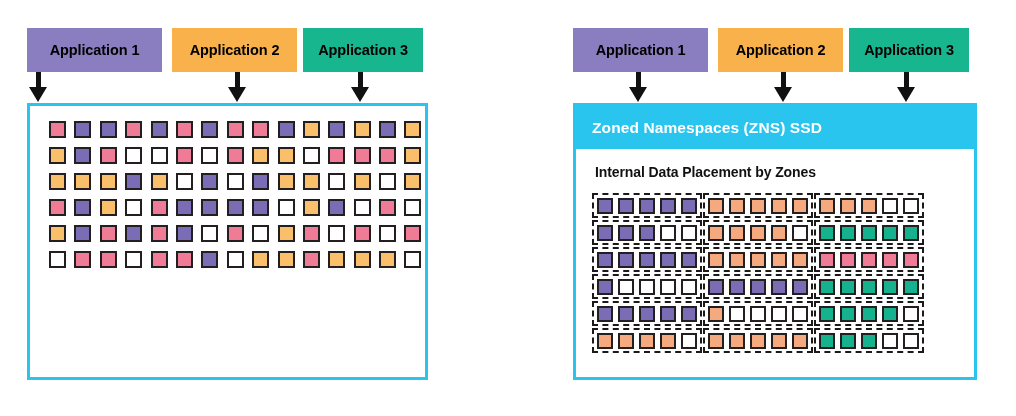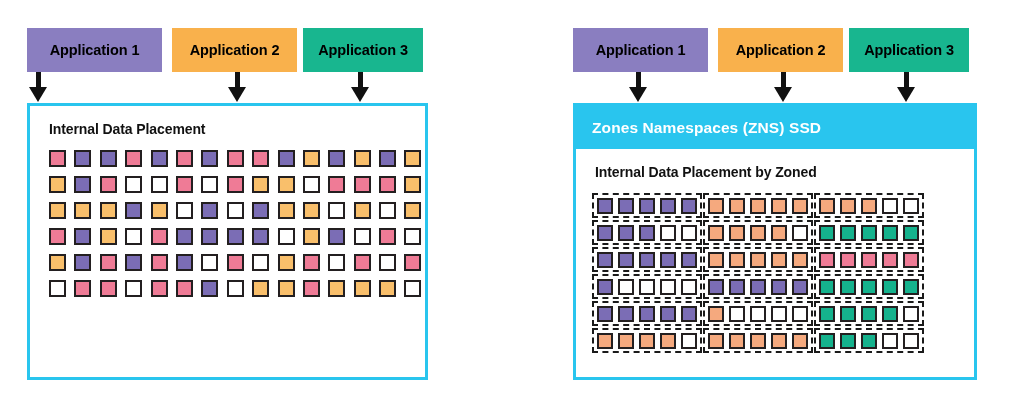--- a/index.html
+++ b/index.html
@@ -175,21 +175,20 @@
     <span class="stem"></span>
     <span class="head"></span>
   </div>
   <div class="arrow" style="left:351px;top:72px;">
     <span class="stem"></span>
     <span class="head"></span>
   </div>
 
   <div class="ssd-box">
     <div class="ssd-body">
-      <div class="body-title">Internal Data Placement</div>
       <div class="grid">
           <div class="grid-row">
             <div class="cell" style="background: rgb(239, 123, 150);"></div>
             <div class="cell" style="background: rgb(123, 109, 181);"></div>
             <div class="cell" style="background: rgb(123, 109, 181);"></div>
             <div class="cell" style="background: rgb(239, 123, 150);"></div>
             <div class="cell" style="background: rgb(123, 109, 181);"></div>
             <div class="cell" style="background: rgb(239, 123, 150);"></div>
             <div class="cell" style="background: rgb(123, 109, 181);"></div>
             <div class="cell" style="background: rgb(239, 123, 150);"></div>
@@ -307,24 +306,24 @@
     <span class="stem"></span>
     <span class="head"></span>
   </div>
   <div class="arrow" style="left:351px;top:72px;">
     <span class="stem"></span>
     <span class="head"></span>
   </div>
 
   <div class="ssd-box">
     <div class="ssd-header">
-      <span class="ssd-header-label">Zones Namespaces (ZNS) SSD</span>
+      <span class="ssd-header-label">Zoned Namespaces (ZNS) SSD</span>
     </div>
     <div class="ssd-body">
-      <div class="body-title">Internal Data Placement by Zoned</div>
+      <div class="body-title">Internal Data Placement by Zones</div>
       <div class="zgrid">
           <div class="zgrid-row">
             <div class="zone-cell">
               <div class="cell" style="background: rgb(123, 109, 181);"></div>
               <div class="cell" style="background: rgb(123, 109, 181);"></div>
               <div class="cell" style="background: rgb(123, 109, 181);"></div>
               <div class="cell" style="background: rgb(123, 109, 181);"></div>
               <div class="cell" style="background: rgb(123, 109, 181);"></div>
             </div>
             <div class="zone-cell">

